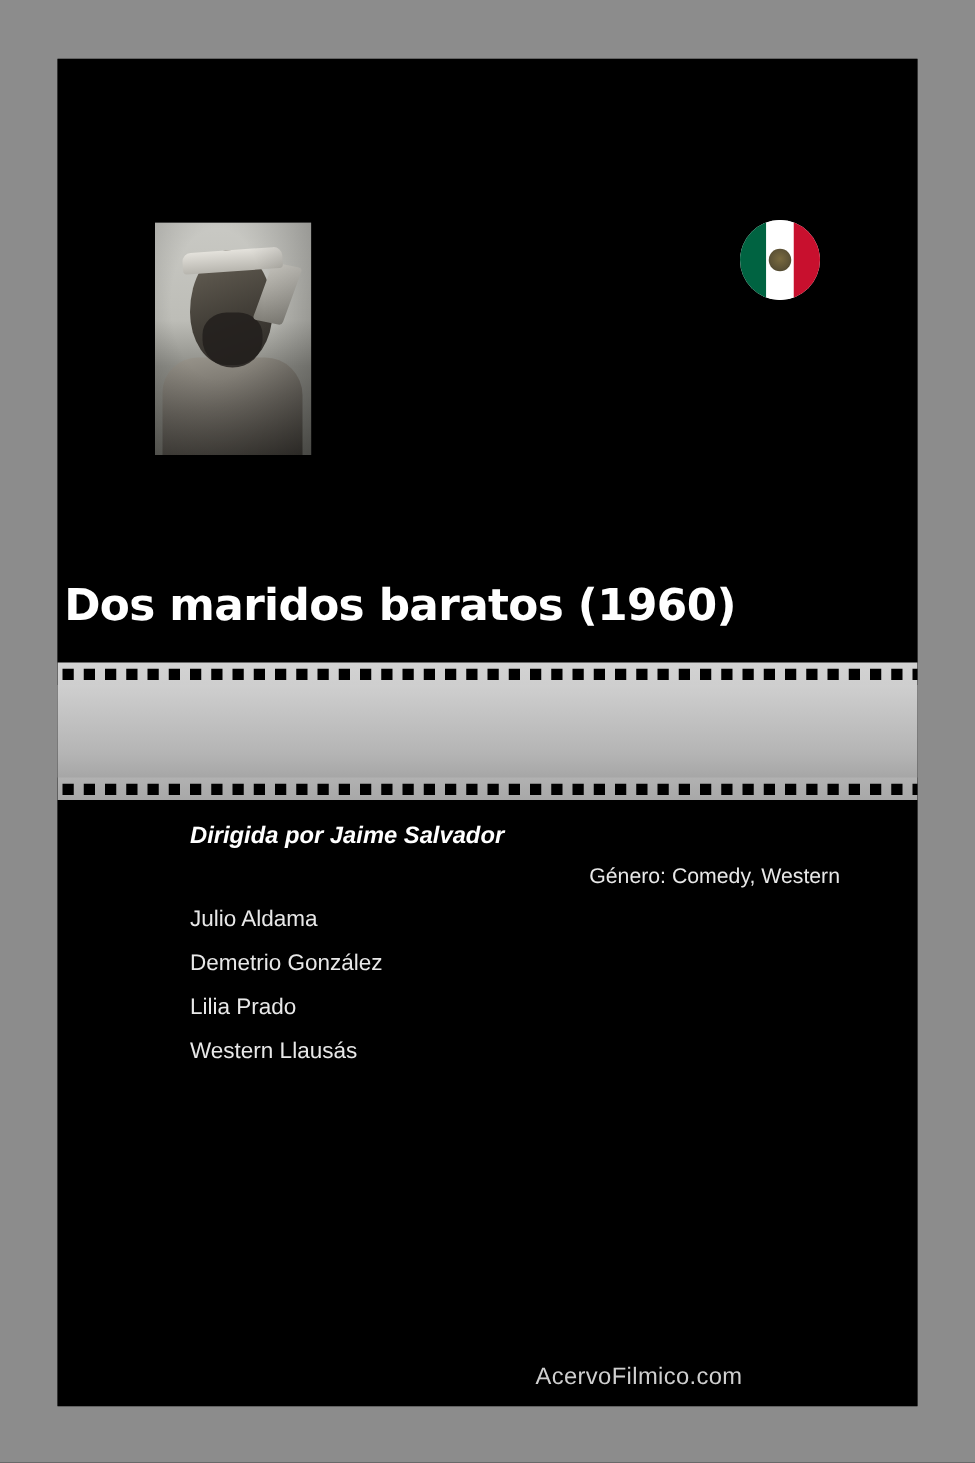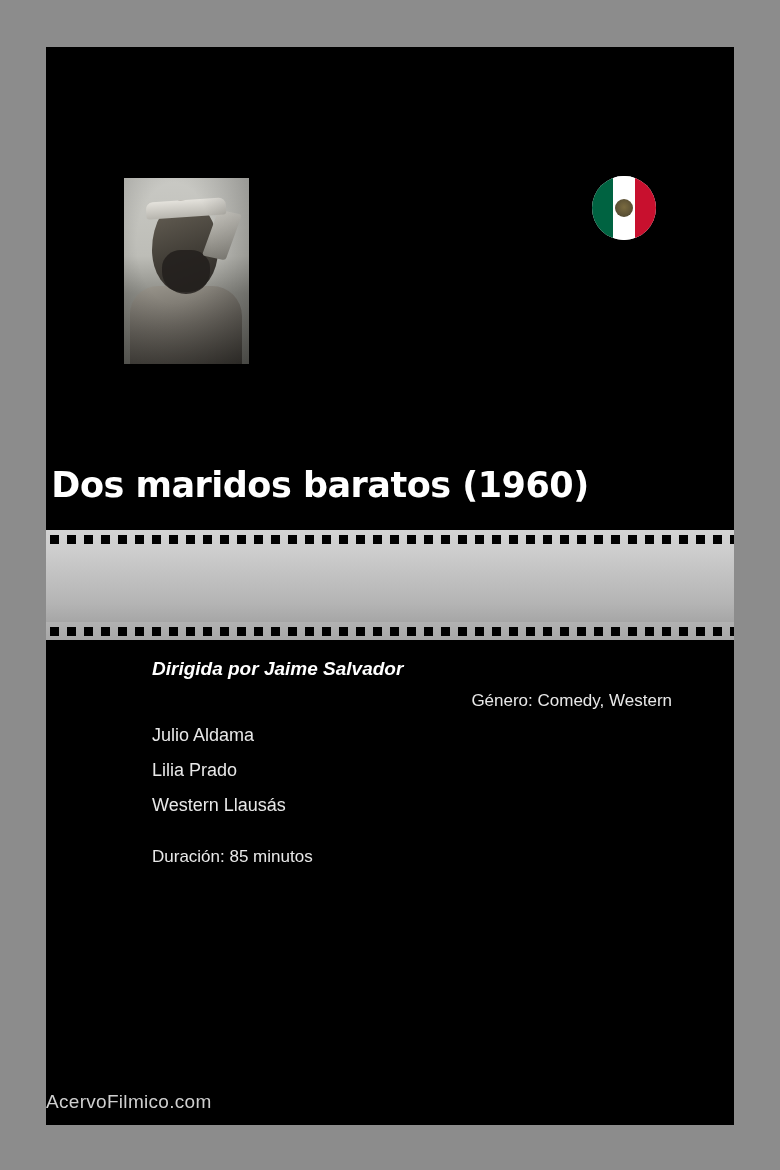--- a/index.html
+++ b/index.html
@@ -192,21 +192,21 @@
     font-size: 17px;
     color: #e8e8e8;
     margin-top: 31px;
   }
 
   .watermark {
     position: absolute;
     left: 0;
     bottom: 12px;
     width: 548px;
-    text-align: left;
+    text-align: right;
     color: #cfcfcf;
     font-size: 19px;
     letter-spacing: 0.3px;
   }
 </style>
 </head>
 <body>
 
 <div id="poster">
 
@@ -321,21 +321,21 @@
         <div class="perf"></div>
       </div>
   </div>
 
   <div class="credits">
     <div class="credits-inner">
       <div class="director">Dirigida por Jaime Salvador</div>
       <div class="genre">Género:  Comedy, Western</div>
       <div id="cast-list">
           <div class="cast-item">Julio Aldama</div>
+          <div class="cast-item">Demetrio González</div>
           <div class="cast-item">Lilia Prado</div>
           <div class="cast-item">Western Llausás</div>
         </div>
-      <div class="duration">Duración: 85 minutos</div>
     </div>
     <div class="watermark">AcervoFilmico.com</div>
   </div>
 
 </div>
 
 </body></html>

